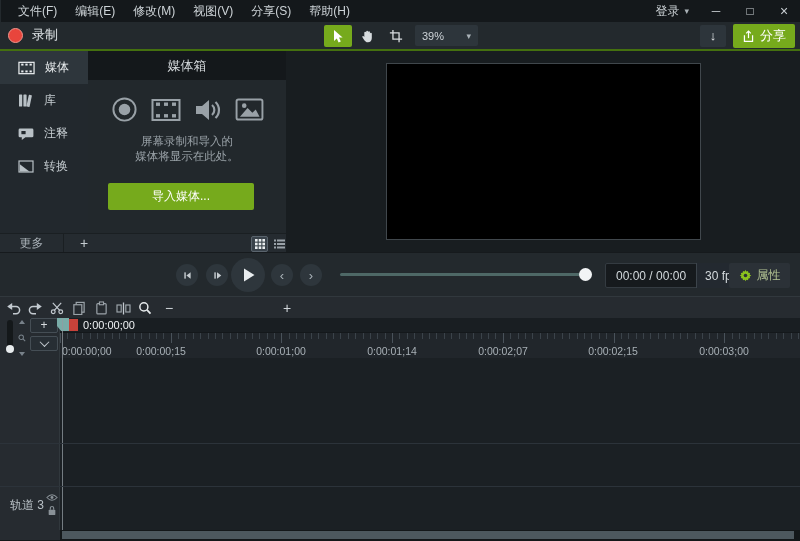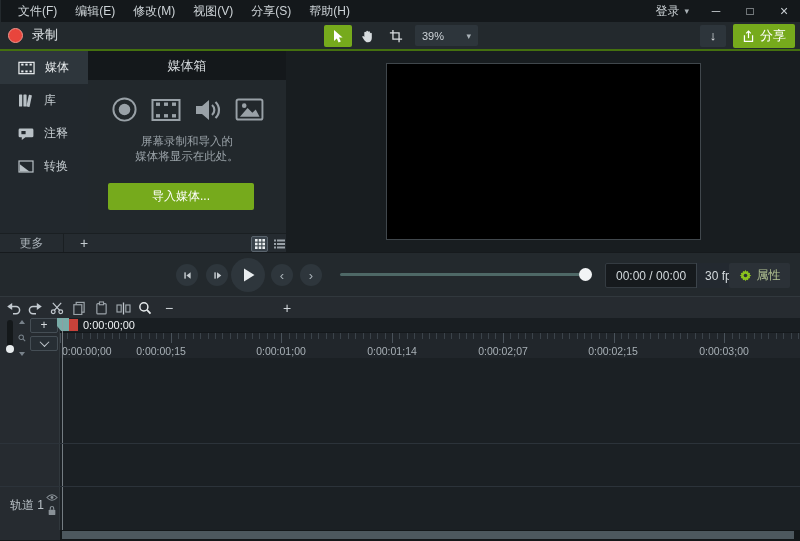--- a/index.html
+++ b/index.html
@@ -559,21 +559,21 @@
       <div class="ph-teal"></div>
       <div class="ph-red"></div>
       <div class="ph-time">0:00:00;00</div>
     </div>
     <div class="ph-line"></div>
 
     <div class="tracks">
       <div class="track-headcol"></div>
       <div class="lane-div" style="top:85px;"></div>
       <div class="lane-div" style="top:128px;"></div>
-      <div class="trk-label">轨道 1</div>
+      <div class="trk-label">轨道 3</div>
       <div class="trk-eye">
         <svg width="12" height="9" viewBox="0 0 14 10">
             <path d="M1 5 Q7 -1.5 13 5 Q7 11.5 1 5 Z" fill="none" stroke="#8a9298" stroke-width="1.2"></path>
             <circle cx="7" cy="5" r="1.7" fill="#8a9298"></circle>
           </svg>
       </div>
       <div class="trk-lock">
         <svg width="10" height="11" viewBox="0 0 12 13">
             <rect x="2" y="5.5" width="8" height="6.5" rx="1" fill="#8a9298"></rect>
             <path d="M4 5.5 V3.6 a2 2 0 0 1 4 0 V5.5" fill="none" stroke="#8a9298" stroke-width="1.3"></path>

